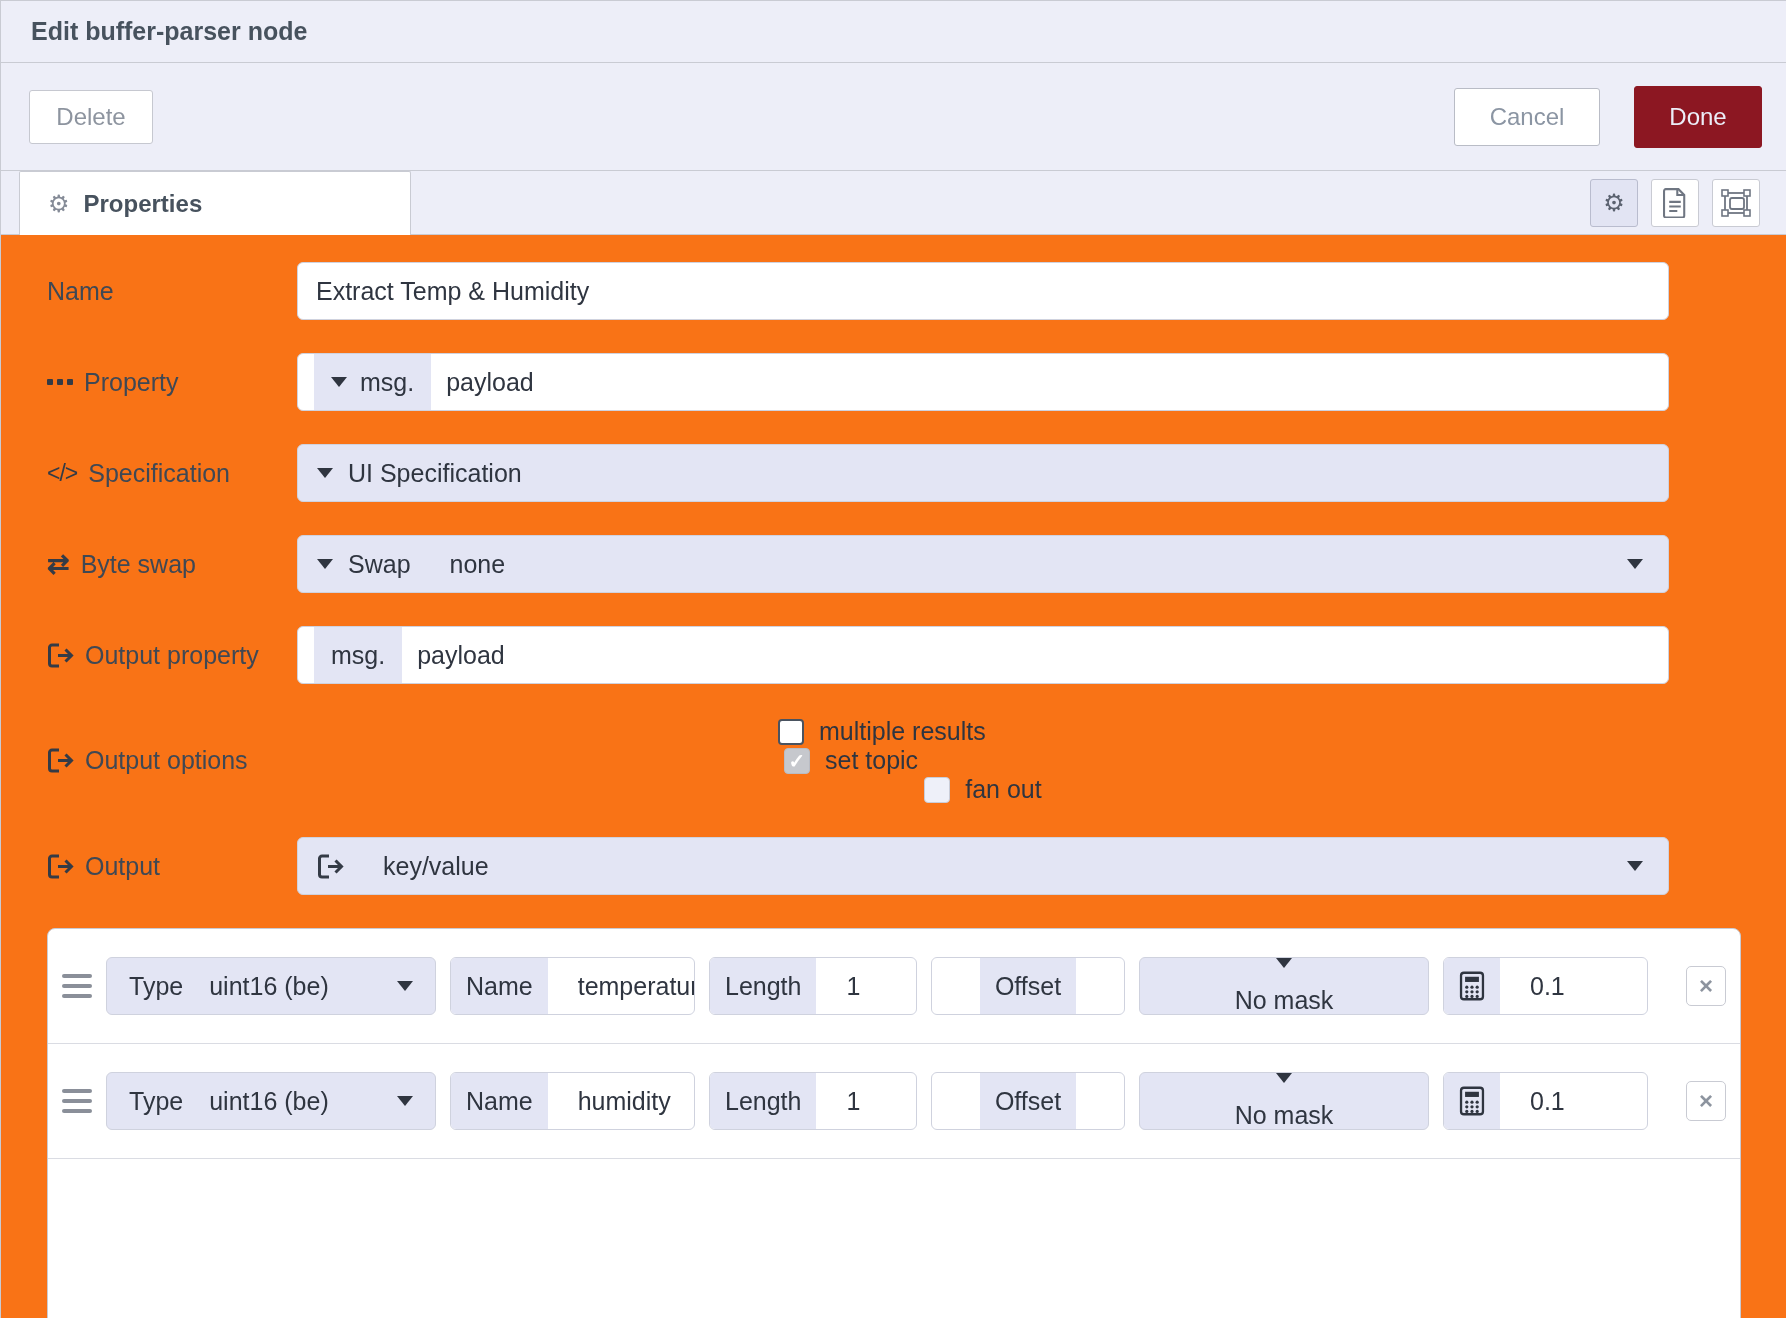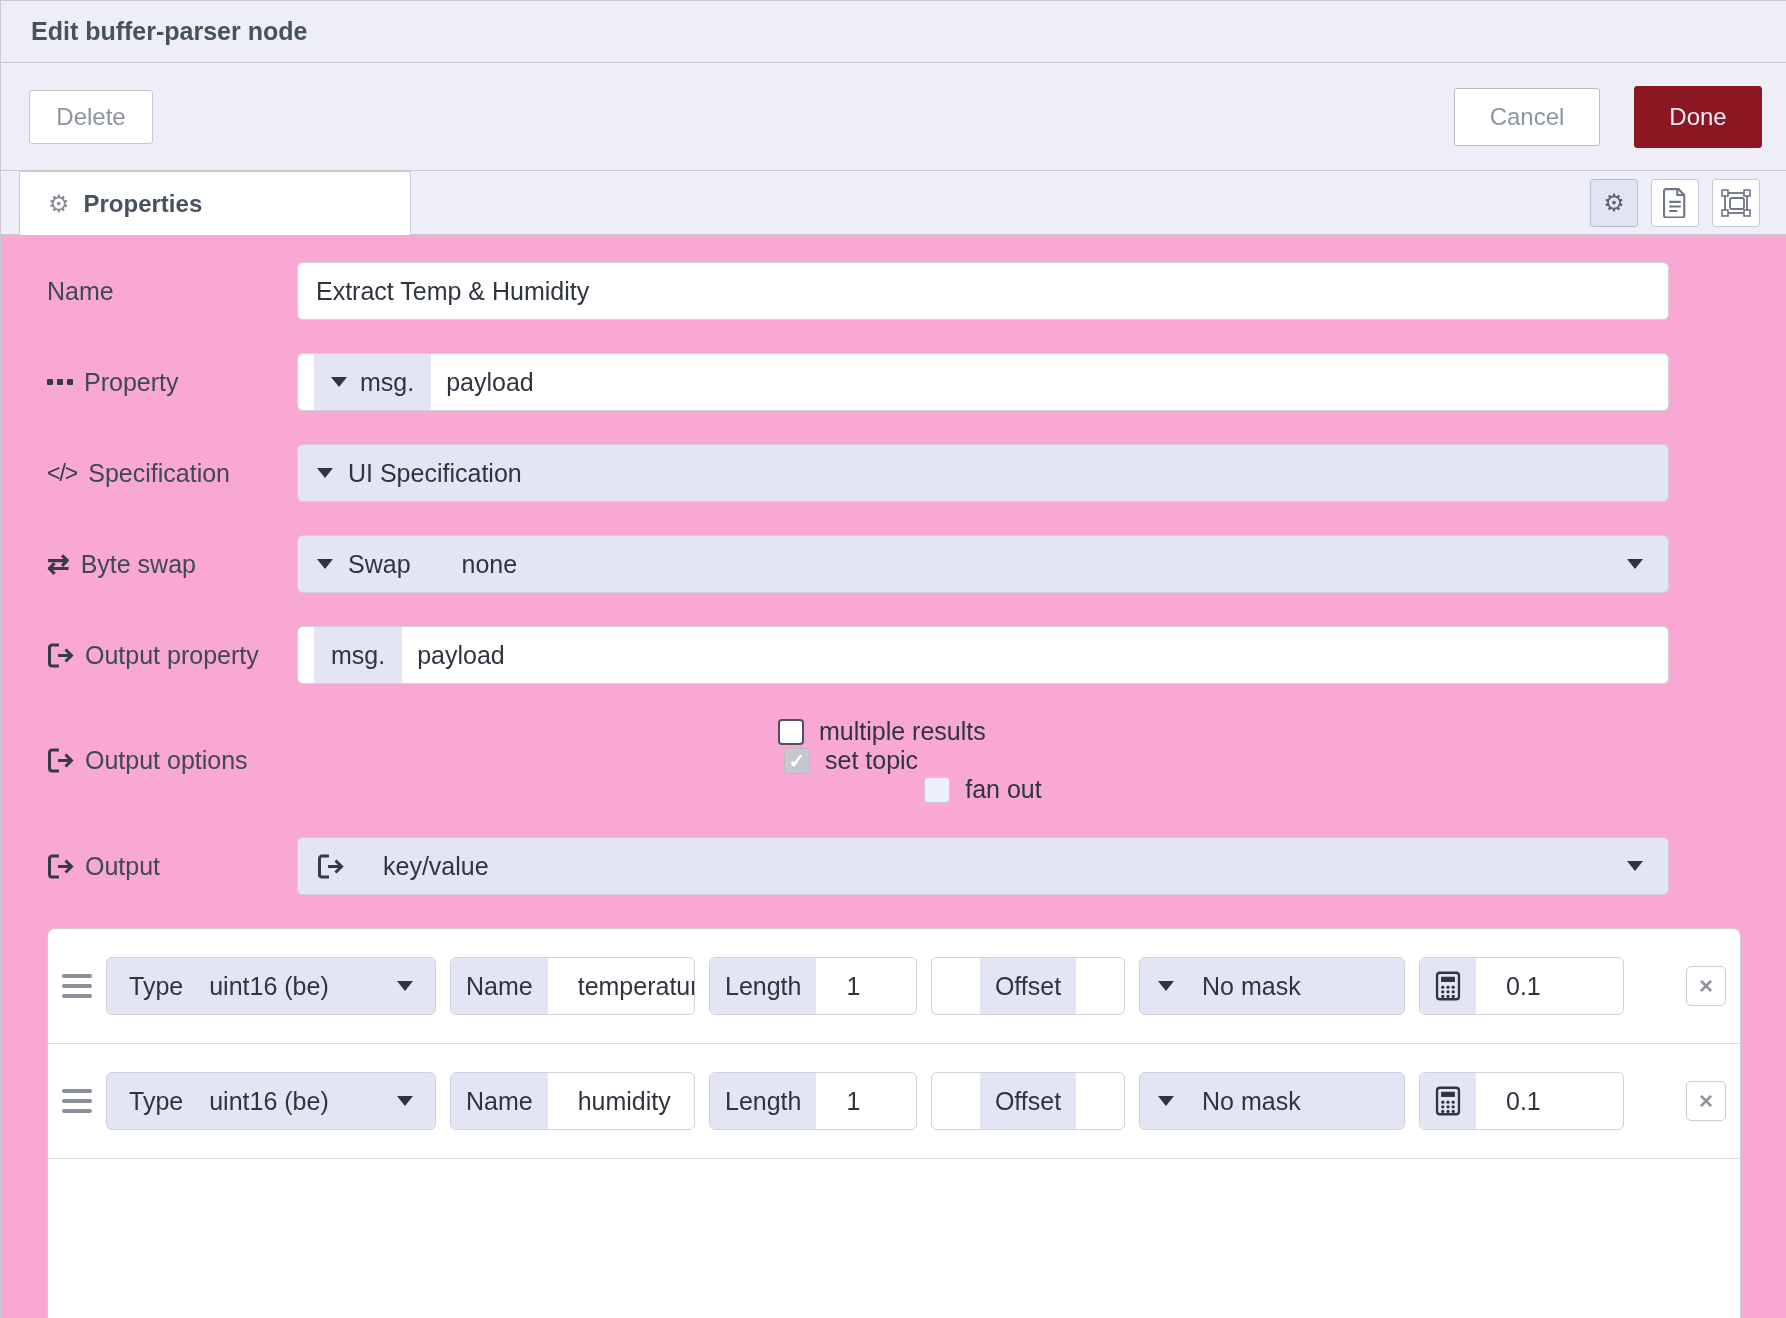--- a/index.html
+++ b/index.html
@@ -48,21 +48,21 @@
   .tab-label { font-size:24px; font-weight:bold; color:#47525e; }
   .icon-btn {
     width:48px; height:48px; background:#ffffff; border:1px solid #c9cbd3;
     border-radius:3px; display:flex; align-items:center; justify-content:center;
     color:#6f7682; cursor:pointer;
   }
   .icon-btn.active { background:#e2e4f3; border-color:#b9bcce; color:#5b markdown6270; color:#5b6270; }
   .icon-btn svg { display:block; }
 
   
-  .content { background:#f9a8d4; height:1083px; padding:27px 46px 0 46px; }
+  .content { background:#f97316; height:1083px; padding:27px 46px 0 46px; }
 
   .row { display:flex; align-items:center; margin-bottom:33px; }
   .row-label {
     width:250px; flex:0 0 250px; display:flex; align-items:center; gap:11px;
     font-size:25px; color:#3f4854;
   }
   .lbl-ico { display:inline-flex; align-items:center; justify-content:center; color:#343b46; }
   .dots { display:inline-flex; gap:4px; }
   .dots i { width:6px; height:6px; background:#343b46; border-radius:1px; }
   .code-ico { font-size:23px; letter-spacing:-1px; color:#343b46; }
@@ -78,21 +78,21 @@
     padding:0 17px; gap:13px; flex:0 0 auto;margin-left:16px;
   }
   .ti-val { padding-left:15px; white-space:nowrap; }
   .ti.lav { background:#e3e5f4; padding:0 19px; gap:15px; }
   .caret {
     width:0; height:0; flex:0 0 auto;
     border-left:8px solid transparent; border-right:8px solid transparent;
     border-top:10px solid #2f3540;
   }
   .caret.right { margin-left:auto; margin-right:6px; }
-  .gap-val { margin-left:36px; }
+  .gap-val { margin-left:24px; }
 
   
   .opts { display:flex; align-items:center; width:1372px;flex-direction:column; }
   .chk-group { display:flex; align-items:center; gap:15px; font-size:25px; color:#2f3540; }
   .g1 { width:410px; } .g2 { width:398px; }
   .chk { width:26px; height:26px; border-radius:4px; flex:0 0 auto; position:relative; }
   .chk.plain   { background:#ffffff; border:2px solid #4a5360; }
   .chk.checked { background:#c6c8cd; border:1px solid #b9bcc4; }
   .chk.checked::after {
     content:"✓"; position:absolute; inset:0; display:flex;
@@ -120,21 +120,21 @@
   .f + .f { margin-left:14px; }
   .f.lav { background:#e3e5f4; }
   .f-type { width:330px; padding:0 22px; }
   .f-type .val { margin-left:26px; }
   .f-type .caret { margin-left:auto; }
   .seg { background:#e3e5f4; height:100%; display:flex; align-items:center; padding:0 15px; flex:0 0 auto; }
   .fval { padding-left:30px; white-space:nowrap; }
   .f-name { width:245px; }
   .f-len  { width:208px; margin-left:14px; }
   .f-off  { width:194px; margin-left:16px;flex-direction:column; }
-  .f-mask { width:266px; margin-left:20px; padding:0 18px; gap:28px; }
+  .f-mask { width:290px; margin-left:20px; padding:0 18px; gap:18px;flex-direction:column; }
   .f-scale{ width:205px; margin-left:20px; }
   .rm {
     margin-left:auto; width:40px; height:40px; border:1px solid #c9cbd3; border-radius:5px;
     background:#ffffff; color:#8d949f; font-size:24px; font-weight:bold;
     display:flex; align-items:center; justify-content:center; cursor:pointer;
   }
   .calc-seg svg { display:block; }
 </style>
 </head>
 <body>

